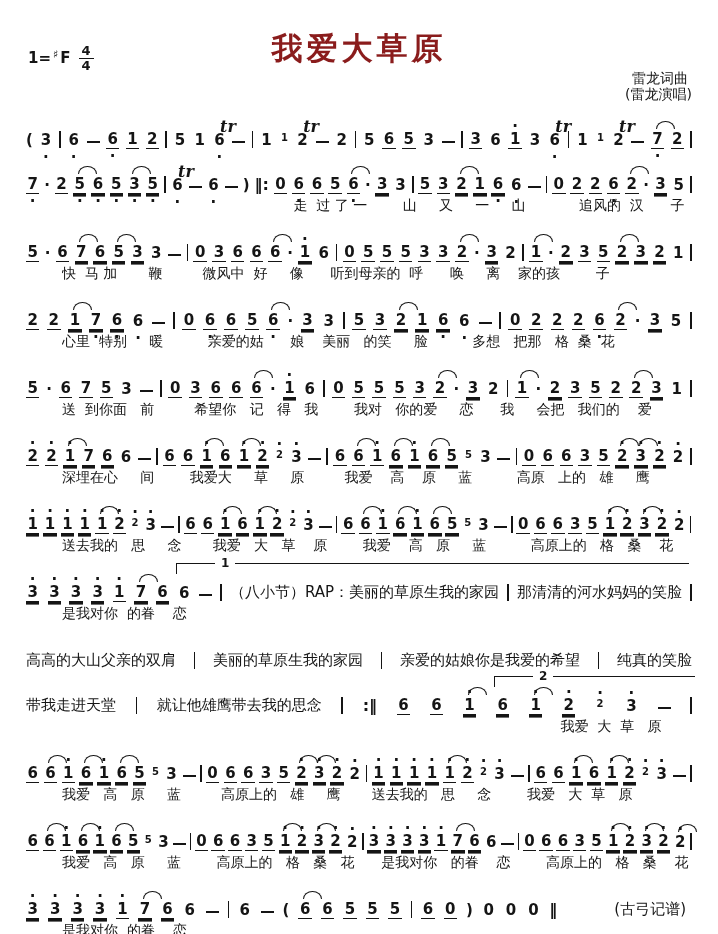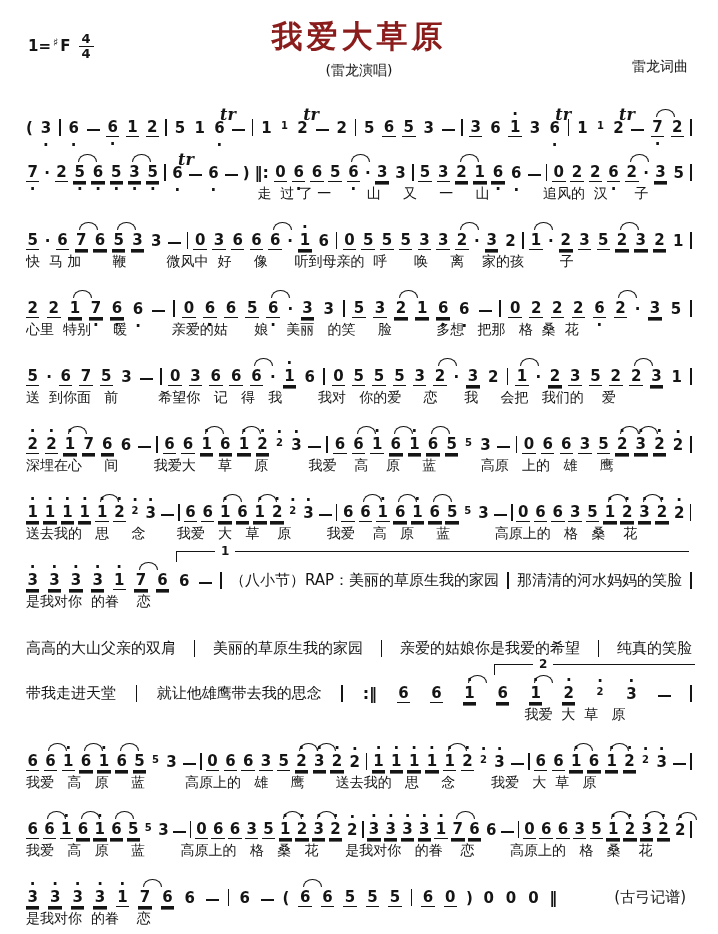--- a/index.html
+++ b/index.html
@@ -8,29 +8,29 @@
   .page{position:relative;width:718px;height:934px;box-sizing:border-box;
         padding:12px 26px 0 26px;background:#fff;}
   
   .header{position:relative;height:86px;}
   .keysig{position:absolute;left:2px;top:16px;display:flex;align-items:center;
           font-size:15px;font-weight:700;gap:2px;}
   .keysig .acc{font-size:11px;vertical-align:super;transform:translateY(-4px);display:inline-block;}
   .frac{display:inline-flex;flex-direction:column;align-items:center;
         font-size:13px;font-weight:700;line-height:1.05;margin-left:6px;}
   .frac .top{border-bottom:1.6px solid #151515;padding:0 3px;}
-  .title{margin:4px;text-align:center;font-size:31px;letter-spacing:4px;font-weight:700;}
-  .subtitle{text-align:center;font-size:14px;margin-top:3px;}
+  .title{margin:16px;text-align:center;font-size:31px;letter-spacing:4px;font-weight:700;}
+  .subtitle{text-align:right;font-size:14px;margin-top:3px;}
   .credit{position:absolute;right:4px;top:42px;font-size:14px;}
   
   .system{position:relative;margin-bottom:10px;}
   .music{display:flex;justify-content:space-between;align-items:flex-end;
          height:26px;padding-top:9px;}
   .music.packed{justify-content:flex-start;gap:9px;}
-  .lyrics{font-size:14px;line-height:23px;height:23px;white-space:pre;overflow:hidden;}
+  .lyrics{font-size:14px;line-height:23px;height:23px;white-space:pre;overflow:hidden;margin-left:36px;}
   
   .tok{position:relative;display:inline-block;}
   .note{font-weight:700;font-size:15px;line-height:17px;min-width:9px;
         text-align:center;padding:0 1.5px;}
   .u1{border-bottom:1.6px solid #151515;}
   .u2{border-bottom:1.6px solid #151515;box-shadow:0 2.6px 0 #151515;}
   .hi::before{content:"·";position:absolute;top:-9px;left:50%;transform:translateX(-50%);
               font-weight:700;font-size:15px;line-height:8px;}
   .lo::after{content:"·";position:absolute;bottom:-12px;left:50%;transform:translateX(-50%);
              font-weight:700;font-size:15px;line-height:8px;}

